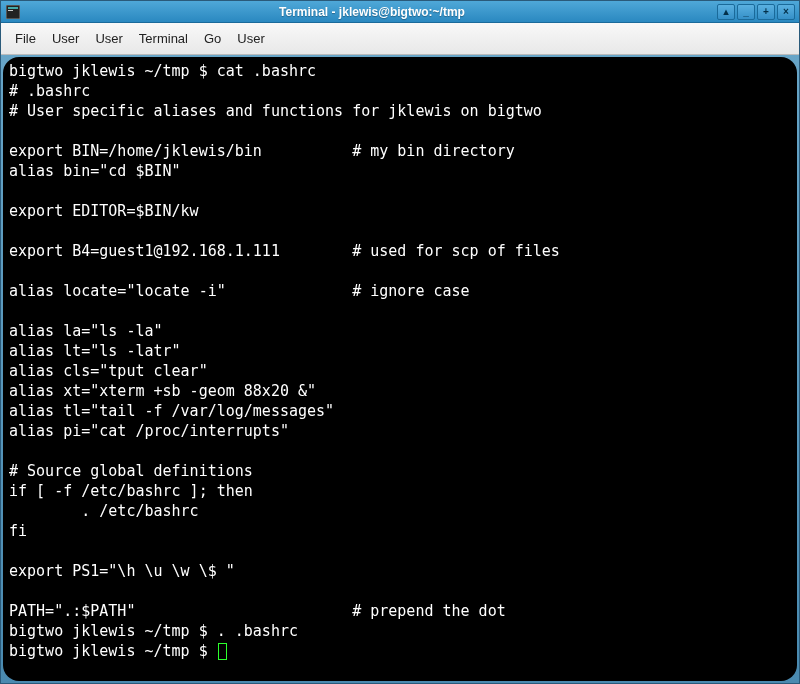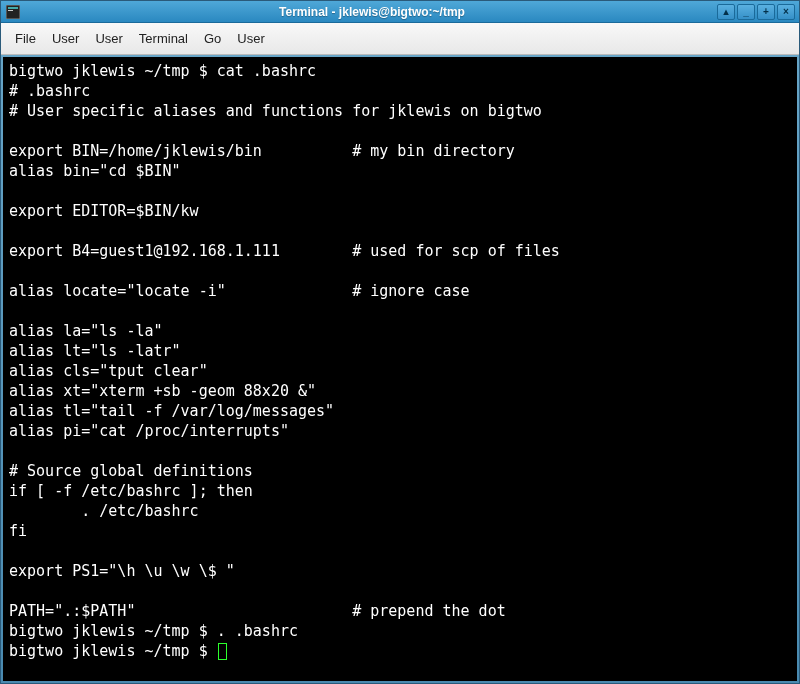--- a/index.html
+++ b/index.html
@@ -54,20 +54,21 @@
       flex: 1;
       background: #000;
       margin: 2px;
       padding: 4px 6px;
       font-family: "DejaVu Sans Mono", "Liberation Mono", monospace;
       font-size: 15px;
       line-height: 20px;
       color: #fff;
       white-space: pre;
       overflow: hidden;
+      border-radius: 16px;
     }
     .term-line { white-space: pre; }
     .cursor-block {
       display: inline-block;
       width: 9px; height: 17px;
       border: 1.5px solid #2cff2c;
       vertical-align: text-bottom;
       margin-left: 1px;
     }
   </style>

